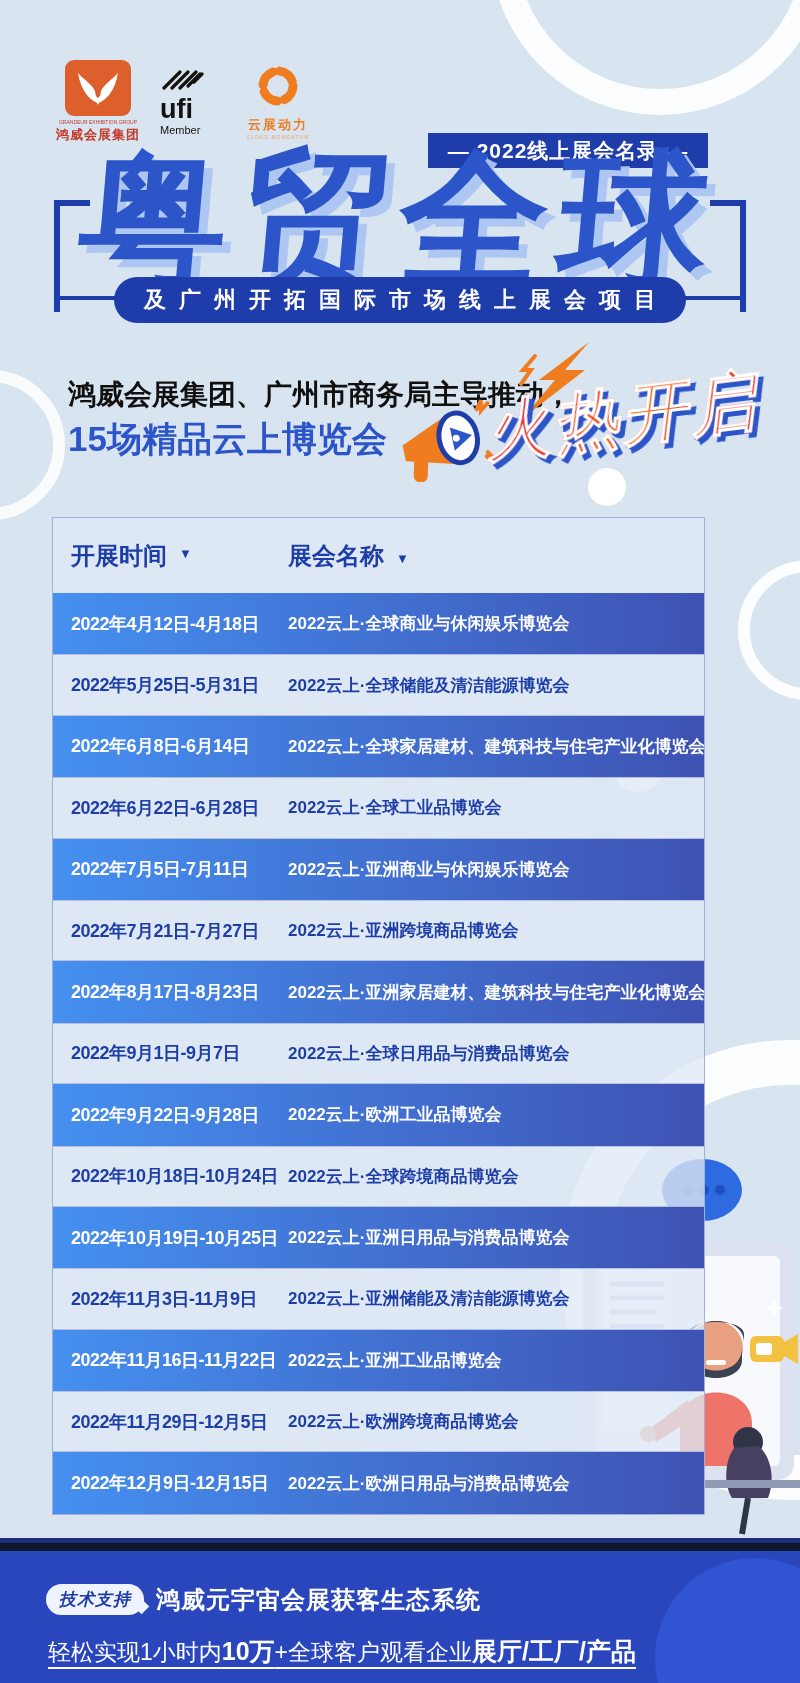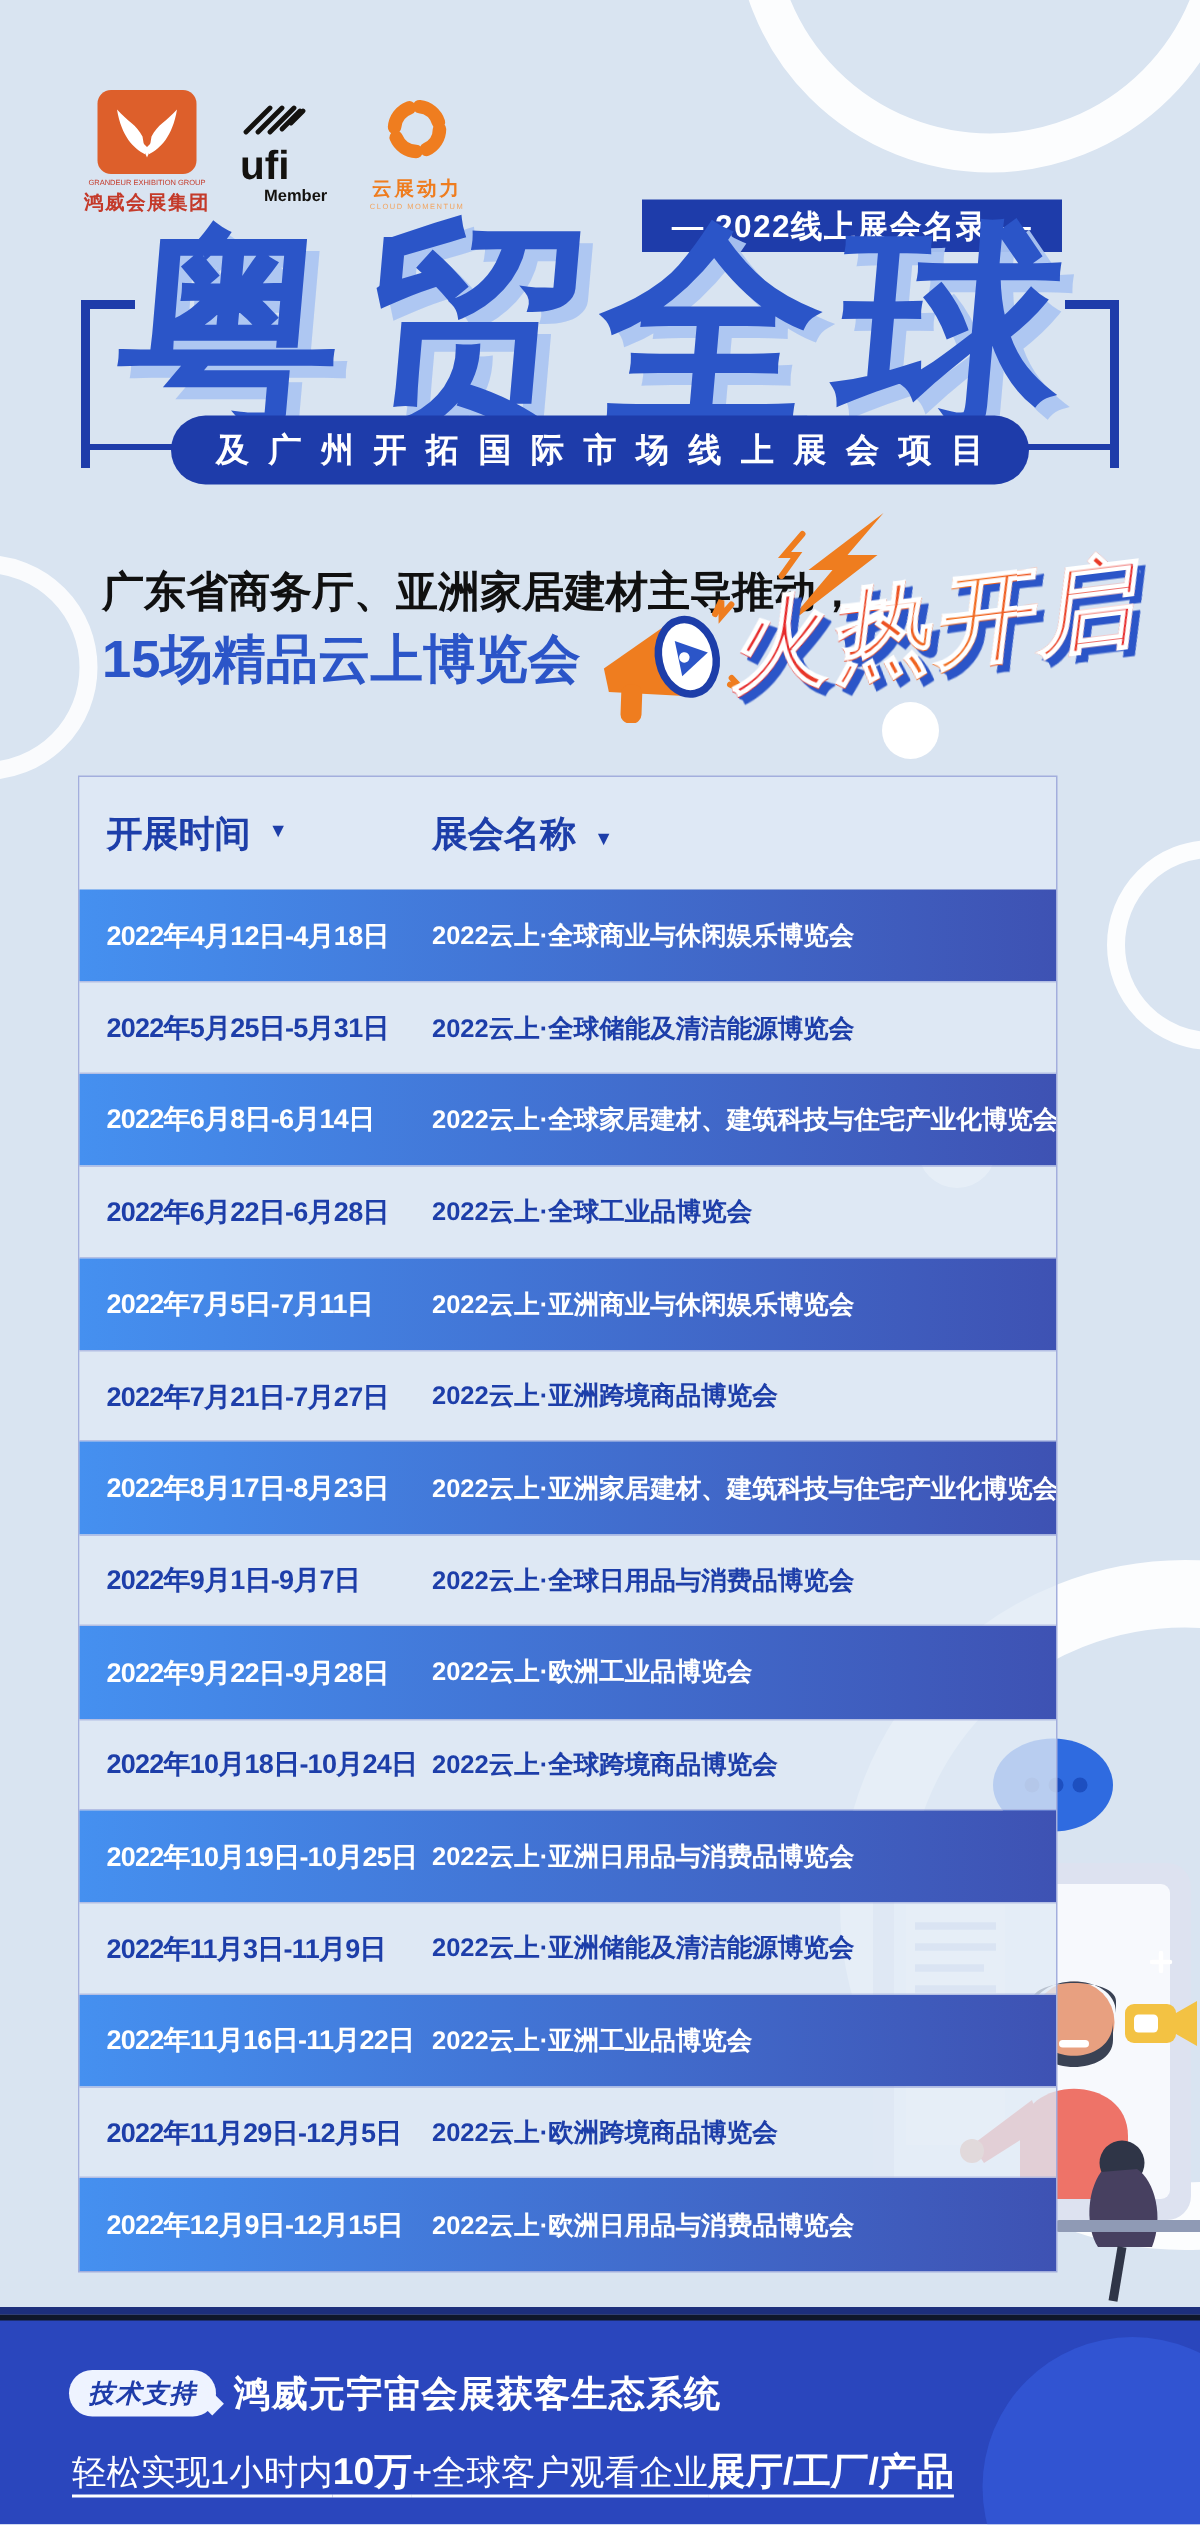--- a/index.html
+++ b/index.html
@@ -17,21 +17,21 @@
   .dot2 { width:52px; height:52px; background:#fff; top:740px; left:612px; }
 
   
   .logo { position:absolute; z-index:2; text-align:center; }
   .logo-grandeur { left:56px; top:60px; width:84px; }
   .logo-box { width:66px; height:56px; margin:0 auto; background:#dd5f2b; border-radius:9px; display:flex; align-items:center; justify-content:center; }
   .logo-grandeur .micro { font-size:5px; color:#c43a2a; margin-top:3px; letter-spacing:0; }
   .logo-grandeur .cn { font-size:13px; font-weight:bold; color:#c43a2a; margin-top:1px; letter-spacing:1px; white-space:nowrap; }
   .logo-ufi { left:160px; top:64px; width:60px; text-align:left; }
   .logo-ufi .ufi { font-size:27px; font-weight:bold; color:#14120f; line-height:1; margin-top:2px; }
-  .logo-ufi .member { font-size:11px; font-weight:bold; color:#14120f; margin-top:1px;margin-left:16px; }
+  .logo-ufi .member { font-size:11px; font-weight:normal; color:#14120f; margin-top:1px; }
   .logo-cloud { left:238px; top:62px; width:80px; }
   .logo-cloud .cn { font-size:13px; font-weight:bold; color:#ef7d1f; letter-spacing:2px; margin-top:2px; white-space:nowrap; }
   .logo-cloud .micro { font-size:5px; color:#f2a45e; letter-spacing:1px; }
 
   
   .top-badge { position:absolute; left:428px; top:133px; width:280px; height:35px; background:#1e3caa;
     color:#fff; font-size:21px; font-weight:bold; display:flex; align-items:center; justify-content:center; z-index:2; letter-spacing:1px; }
   .main-title { position:absolute; left:0; width:100%; top:146px; text-align:center; font-size:148px; line-height:1;
     font-weight:900; color:#2b55c8; letter-spacing:12px; transform:skewX(-5deg);
     text-shadow:9px 8px 0 rgba(172,197,241,0.95); z-index:2; white-space:nowrap; }
@@ -70,21 +70,21 @@
     border-top:1px solid rgba(163,174,221,0.7); border-bottom:1px solid rgba(163,174,221,0.7); }
   .cell-date { width:235px; padding-left:18px; flex-shrink:0; font-size:18px; letter-spacing:-0.5px; overflow:hidden; }
   .cell-name { flex:1; font-size:17px; overflow:hidden; }
 
   
   .illus { position:absolute; left:552px; top:1142px; z-index:1; }
 
   
   .footer-pre { position:absolute; left:0; top:1538px; width:800px; height:5px; background:#1d2f7c; z-index:3; }
   .footer { position:absolute; left:0; top:1543px; width:800px; height:140px; background:#2a46bd;
-    border-top:4px solid #0f172a; z-index:3; overflow:hidden; }
+    border-top:8px solid #0f172a; z-index:3; overflow:hidden; }
   .footer-circle { position:absolute; right:-55px; bottom:-75px; width:200px; height:200px; border-radius:50%; background:#3154d2; }
   .tech-badge { position:absolute; left:46px; top:33px; width:98px; height:31px; background:#eef3ff; border-radius:16px;
     color:#1e3caa; font-style:italic; font-weight:900; font-size:17px;
     display:flex; align-items:center; justify-content:center; letter-spacing:1px; }
   .tech-badge::after { content:""; position:absolute; right:-3px; bottom:3px; width:11px; height:11px;
     background:#eef3ff; transform:rotate(45deg); }
   .footer-title { position:absolute; left:156px; top:33px; color:#fff; font-size:24px; font-weight:900; letter-spacing:1px; white-space:nowrap; }
   .footer-tagline { position:absolute; left:48px; top:84px; color:#fff; font-size:23px; white-space:nowrap;
     text-decoration:underline; text-underline-offset:7px; text-decoration-thickness:2px; }
   .footer-tagline .b { font-weight:900; font-size:25px;margin-top:44px; }
@@ -133,21 +133,21 @@
     <div class="micro">CLOUD MOMENTUM</div>
   </div>
 
   <div class="top-badge">— 2022线上展会名录 —</div>
   <div class="main-title">粤贸全球</div>
   <div class="bracket-left"></div>
   <div class="bracket-right"></div>
   <div class="subtitle-line"></div>
   <div class="subtitle-pill">及广州开拓国际市场线上展会项目</div>
 
-  <div class="promo-line1"><span>广东省商务厅、亚洲家居建材</span><span>主导推动，</span></div>
+  <div class="promo-line1"><span>鸿威会展集团、广州市商务局</span><span>主导推动，</span></div>
   <div class="promo-line2">15场精品云上博览会</div>
   <svg class="megaphone" width="104" height="88" viewBox="0 0 104 88">
     <g transform="rotate(-12 52 44)">
       <polygon points="6,42 58,20 58,72 6,58" fill="#ef7d1f"></polygon>
       <rect x="12" y="56" width="14" height="26" rx="6" fill="#ef7d1f" transform="rotate(14 19 69)"></rect>
       <ellipse cx="62" cy="46" rx="19" ry="25" fill="#fff" stroke="#1d3ea9" stroke-width="5"></ellipse>
       <polygon points="56,34 76,46 56,58" fill="#2b55c8"></polygon>
       <circle cx="60" cy="46" r="3.5" fill="#fff"></circle>
       <polyline points="86,22 92,14 90,24 98,18" fill="none" stroke="#ef7d1f" stroke-width="4" stroke-linecap="round"></polyline>
       <polyline points="86,70 94,76 88,66" fill="none" stroke="#ef7d1f" stroke-width="4" stroke-linecap="round"></polyline>

